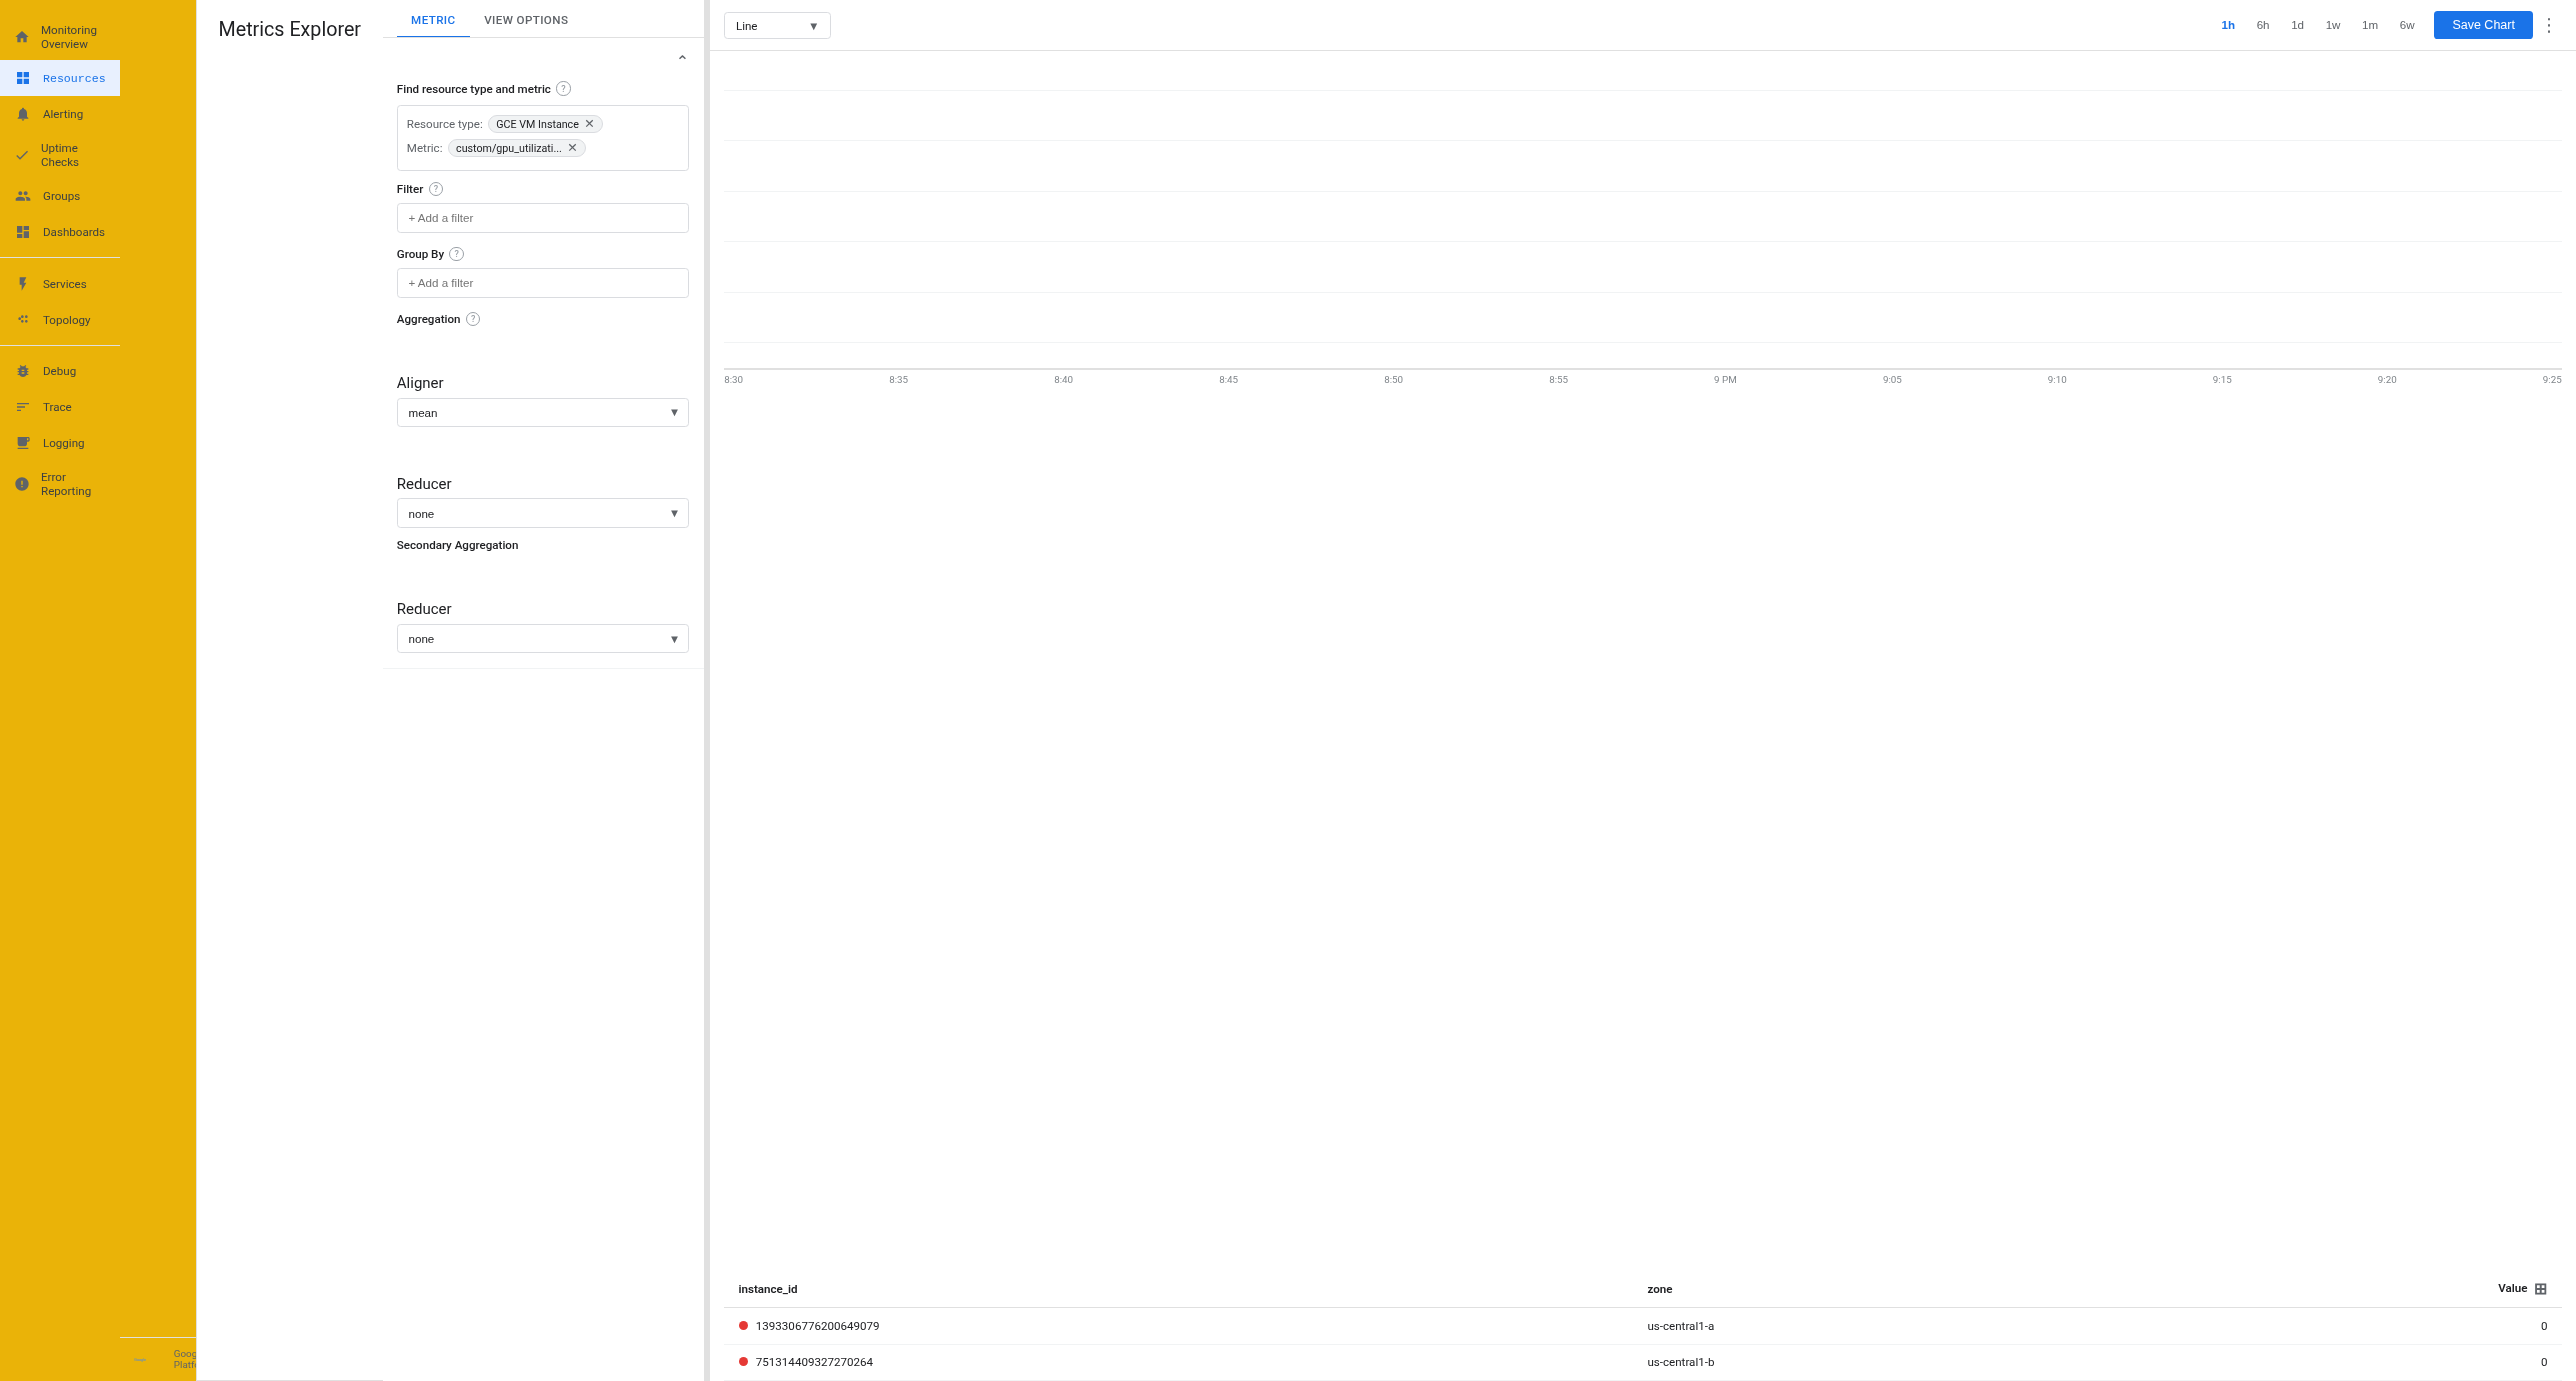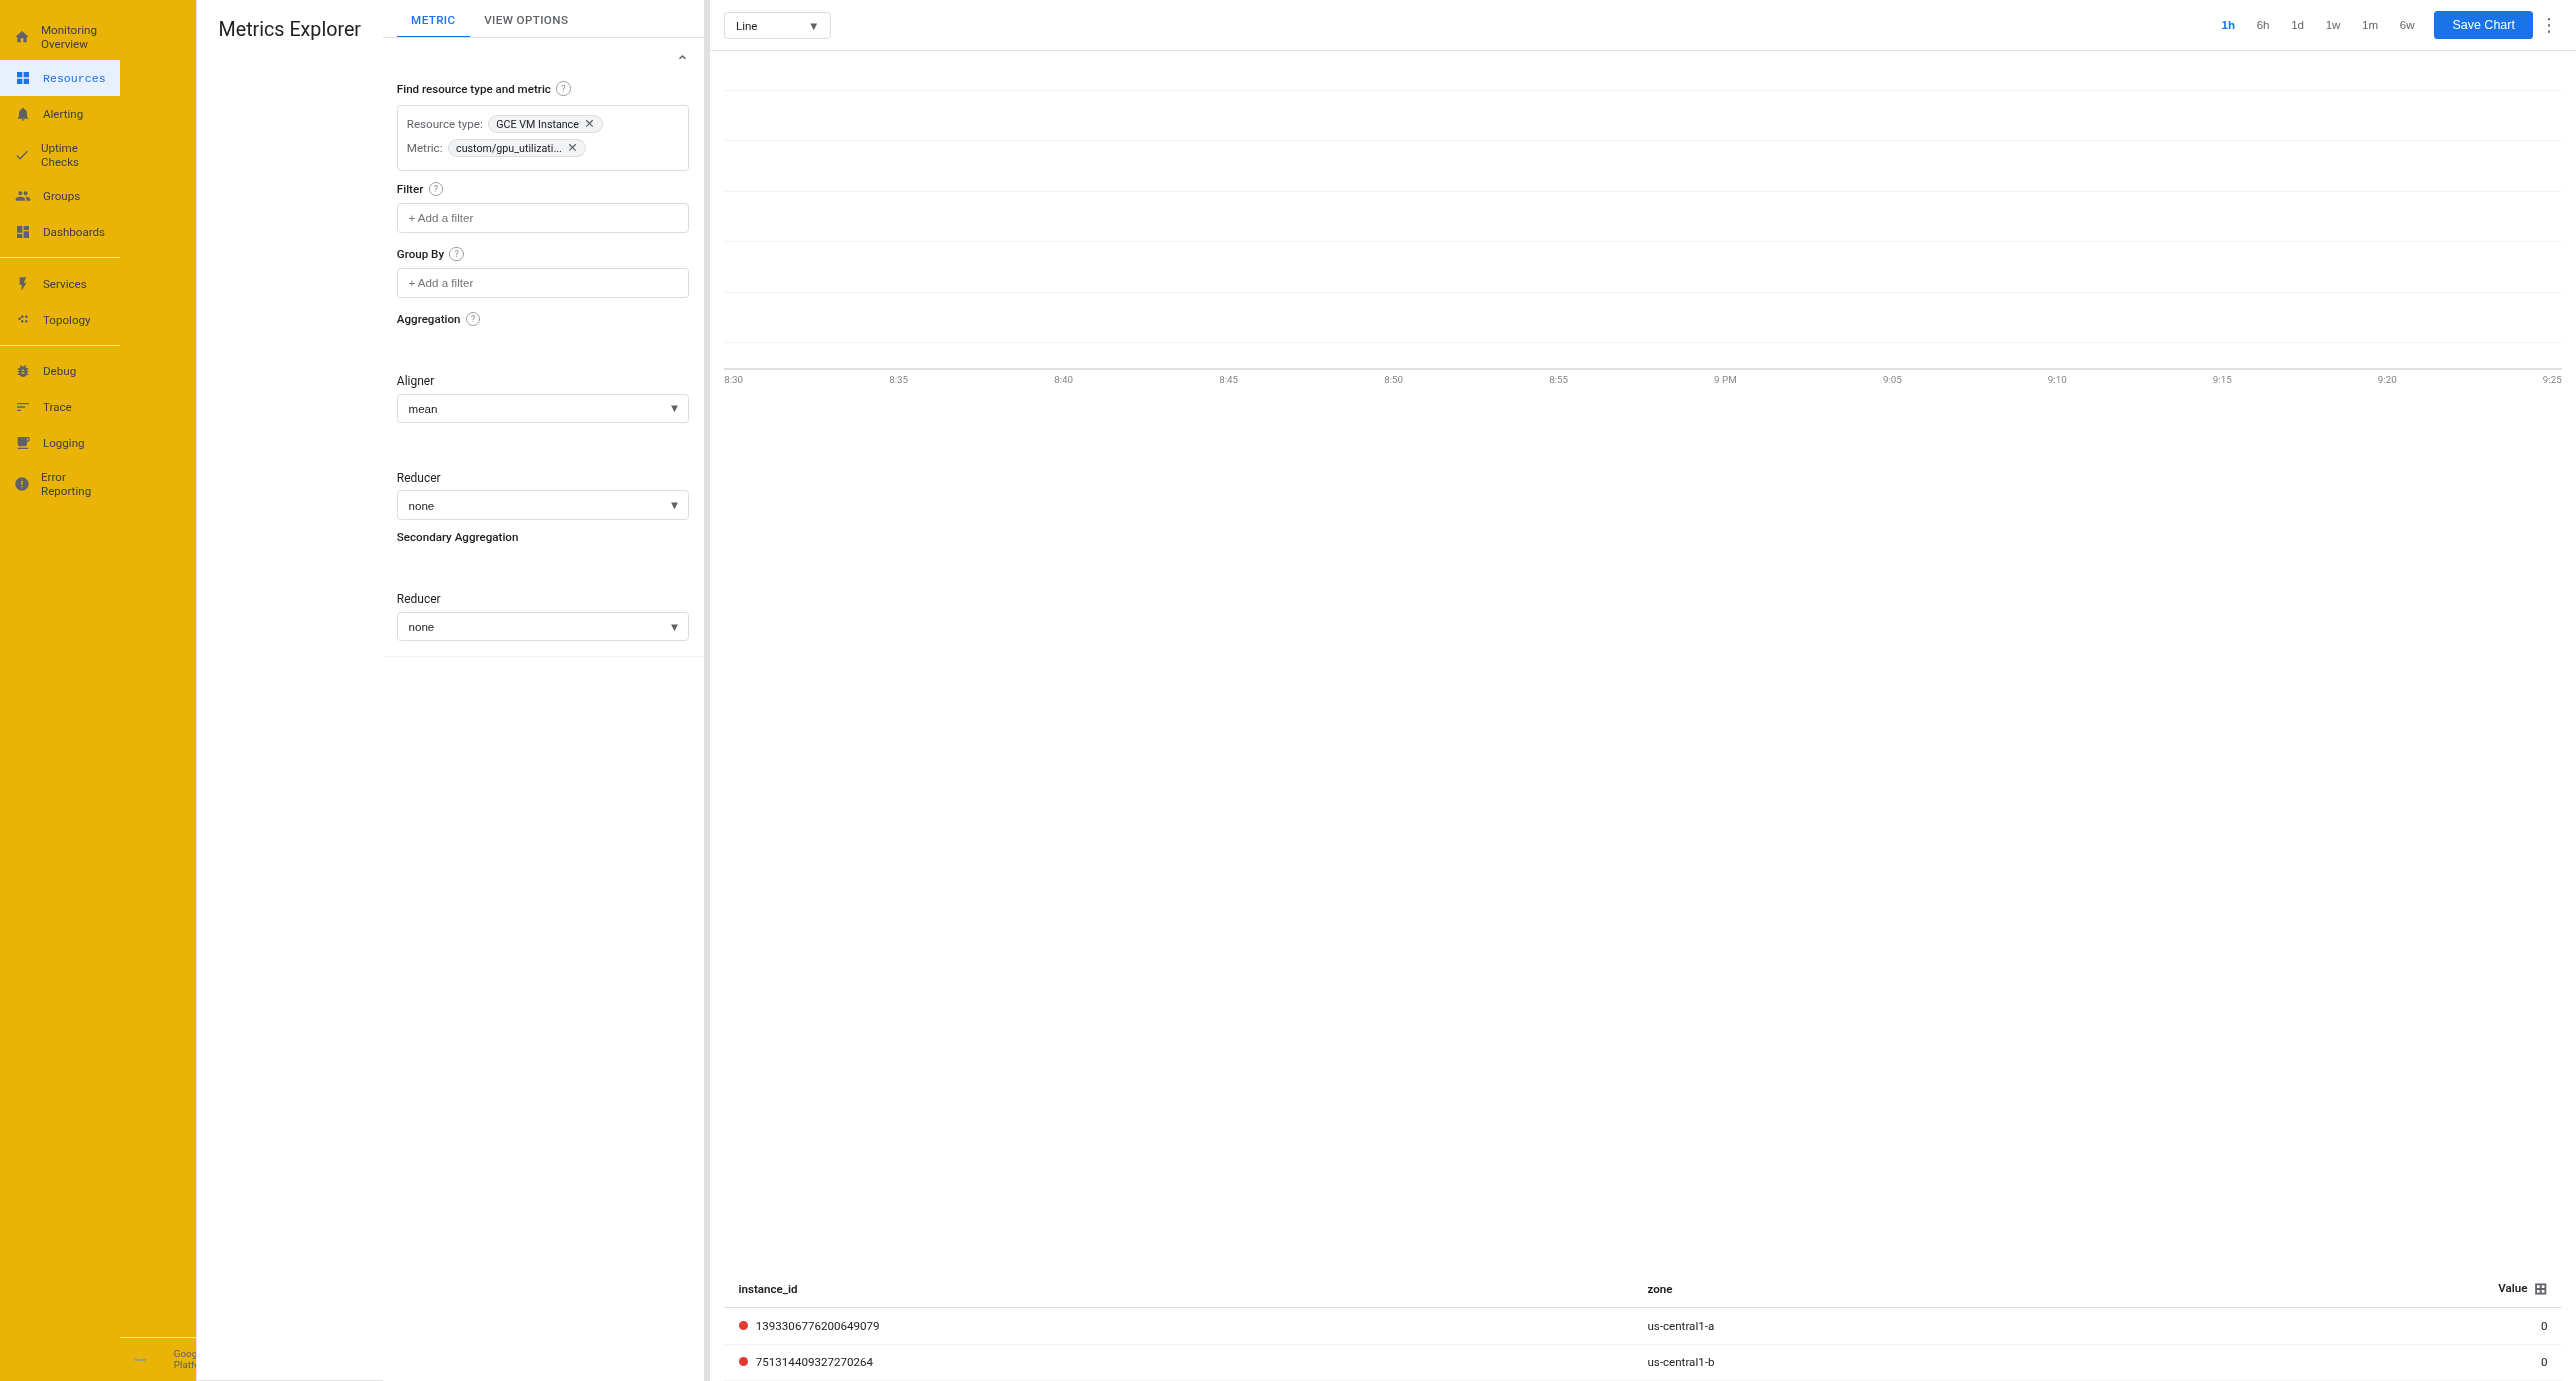--- a/index.html
+++ b/index.html
@@ -220,21 +220,21 @@
       position: absolute;
       right: 9px;
       top: 50%;
       transform: translateY(-50%);
       color: #5f6368;
       font-size: 11.6px;
     }
 
     
     .field-label {
-      font-size: 12px;
+      font-size: 15px;
       color: #202124;
       margin-bottom: 5.4px;
       margin-top: 48px;
     }
 
     
     .right-panel {
       flex: 1;
       display: flex;
       flex-direction: column;

